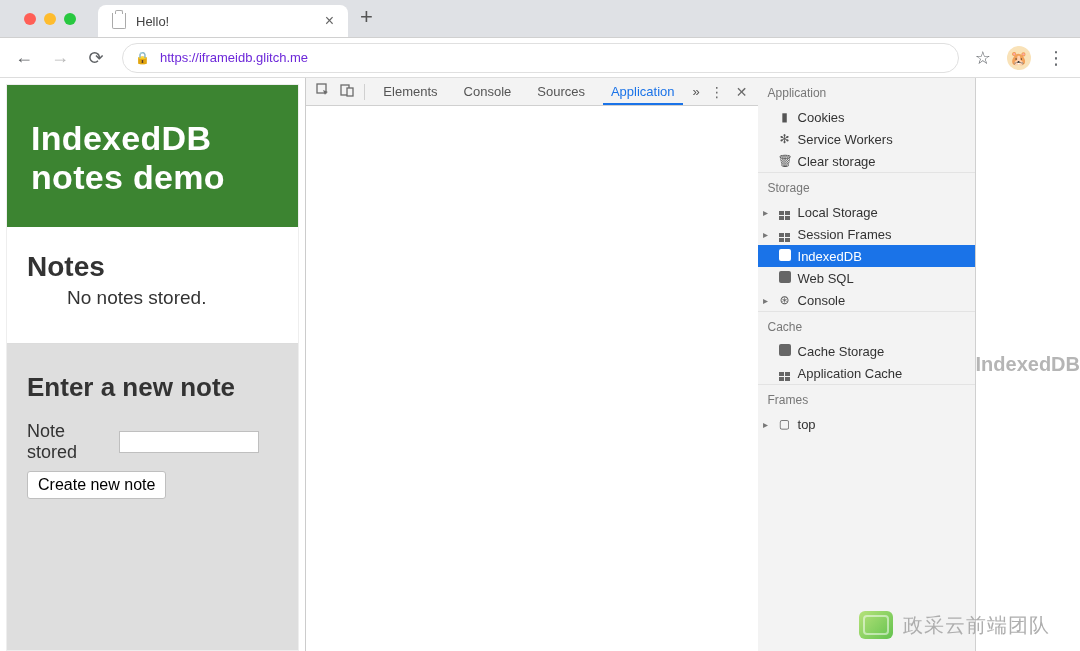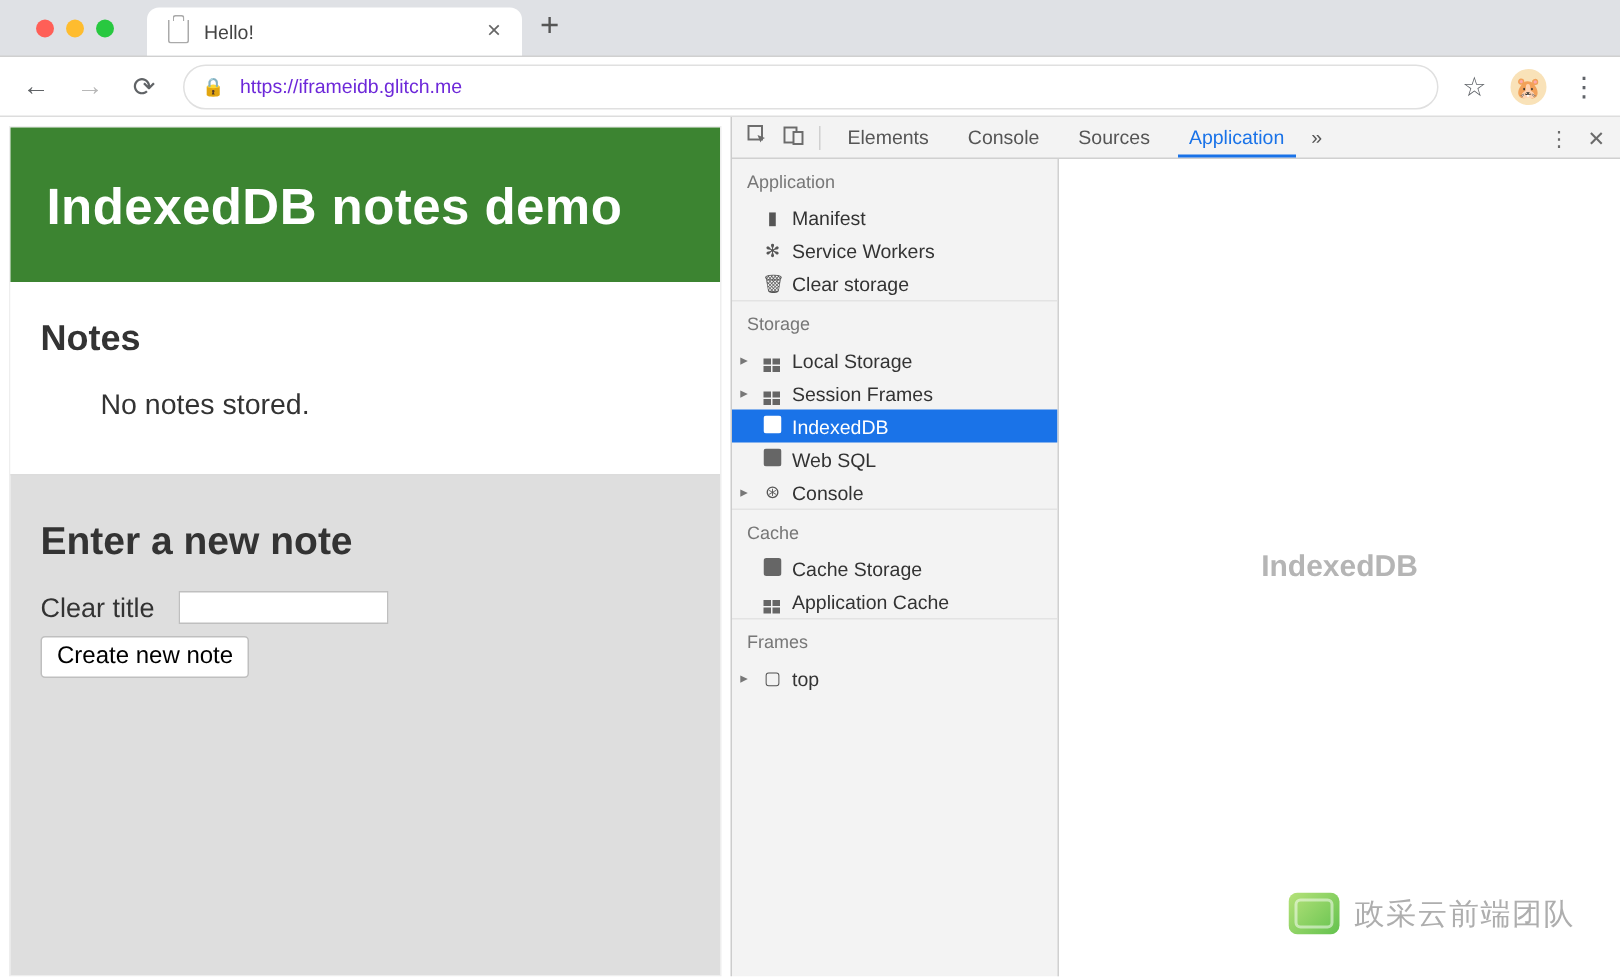--- a/index.html
+++ b/index.html
@@ -27,31 +27,31 @@
 
   
   .content-row { flex:1; display:flex; min-height:0; }
 
   
   .page-wrap { width:487px; padding:6px 6px 0 6px; display:flex; }
   .page { flex:1; display:flex; flex-direction:column; border:1px solid #eee; }
   .hero { background:#3c8431; color:#fff; padding:34px 24px 30px; }
   .hero h1 { font-size:34px; font-weight:700; letter-spacing:.3px; }
   .notes-sec { background:#fff; padding:24px 20px 34px; }
-  .notes-sec h2 { font-size:24px; font-weight:700; margin-bottom:20px; }
+  .notes-sec h2 { font-size:28px; font-weight:700; margin-bottom:4px; }
   .notes-sec p { font-size:19px; margin-left:40px; }
   .form-sec { background:#dedede; flex:1; padding:28px 20px; border-top:1px solid #dcdcdc; }
   .form-sec h2 { font-size:26px; font-weight:700; margin-bottom:18px; }
   .fld { display:flex; align-items:center; gap:6px; margin-bottom:8px; }
   .fld label { font-size:18px; width:86px; }
   .fld input[type=text] { width:140px; height:22px; border:1px solid #bfbfbf; background:#fff; padding:2px 4px; }
   .create-btn { background:#fff; border:1px solid #bfbfbf; padding:4px 10px; font-size:16px; border-radius:3px; }
 
   
-  .devtools { flex:1; display:flex; flex-direction:column; border-left:1px solid #ccc; }
+  .devtools { flex:1; display:flex; flex-direction:row; border-left:1px solid #ccc; }
   .dt-tabs { height:28px; display:flex; align-items:center; gap:10px; padding:0 10px; border-bottom:1px solid #d0d0d0; background:#f3f3f3; font-size:13px; }
   .dt-icon { color:#6b6b6b; font-size:14px; }
   .dt-sep { width:1px; height:16px; background:#d0d0d0; }
   .dt-tab { color:#555; padding:0 8px; height:100%; display:flex; align-items:center; }
   .dt-tab.active { color:#1a73e8; box-shadow: inset 0 -2px 0 #1a73e8; }
   .dt-more { color:#555;}
   .dt-right { margin-left:auto; display:flex; gap:12px; align-items:center; }
 
   .dt-body { flex:1; display:flex; min-height:0; }
   .dt-side { width:218px; background:#f3f3f3; border-right:1px solid #d0d0d0; overflow:auto; padding-bottom:20px; }
@@ -67,21 +67,21 @@
       radial-gradient(ellipse 6px 2px at 50% 2px,#666 99%,transparent 100%),
       linear-gradient(#666,#666); border-radius:2px; }
   .tree-item.sel .db-icon{ background:
       radial-gradient(ellipse 6px 2px at 50% 2px,#fff 99%,transparent 100%),
       linear-gradient(#fff,#fff);}
   .grid-icon{ display:inline-flex; flex-wrap:wrap; width:12px; height:10px; gap:1px;}
   .grid-icon i{width:5px;height:4px;background:#666;}
 
   .dt-main { flex:1; display:flex; align-items:center; justify-content:center; color:#b5b5b5; font-size:20px; font-weight:700; }
 
-  .watermark { position:fixed; right:30px; bottom:28px; display:flex; align-items:center; gap:10px; color:#aeaeae; font-size:20px; font-weight:500; letter-spacing:1px;}
+  .watermark { position:fixed; right:30px; bottom:12px; display:flex; align-items:center; gap:10px; color:#aeaeae; font-size:20px; font-weight:500; letter-spacing:1px;}
   .wm-icon { width:34px; height:28px; border-radius:6px; background:linear-gradient(135deg,#b6e27a,#63c24e); position:relative;}
   .wm-icon::after{content:"";position:absolute;inset:4px;border-radius:4px;border:2px solid rgba(255,255,255,.5);}
 </style>
 </head>
 <body>
 
 <div class="browser-tabs">
   <div class="traffic-lights">
     <span class="tl" style="background:#ff5f57"></span>
     <span class="tl" style="background:#febc2e"></span>
@@ -117,21 +117,21 @@
       <div class="hero">
         <h1>IndexedDB notes demo</h1>
       </div>
       <div class="notes-sec">
         <h2>Notes</h2>
         <p>No notes stored.</p>
       </div>
       <div class="form-sec">
         <h2>Enter a new note</h2>
         <div class="fld">
-          <label>Clear title</label>
+          <label>Note stored</label>
           <input type="text" style="">
         </div>
         <button class="create-btn">Create new note</button>
       </div>
     </div>
   </div>
 
   <div class="devtools">
     <div class="dt-tabs">
       <span class="dt-icon">
@@ -157,21 +157,21 @@
         <span class="dt-icon">✕</span>
       </div>
     </div>
 
     <div class="dt-body">
       <div class="dt-side">
         <div class="sect-title">Application</div>
         <div class="tree-item noin">
             <span class="caret">▸</span>
             <span class="tree-icon">▮</span>
-            <span>Manifest</span>
+            <span>Cookies</span>
           </div>
         <div class="tree-item noin">
             <span class="caret">▸</span>
             <span class="tree-icon">✻</span>
             <span>Service Workers</span>
           </div>
         <div class="tree-item noin">
             <span class="caret">▸</span>
             <span class="tree-icon">🗑</span>
             <span>Clear storage</span>

